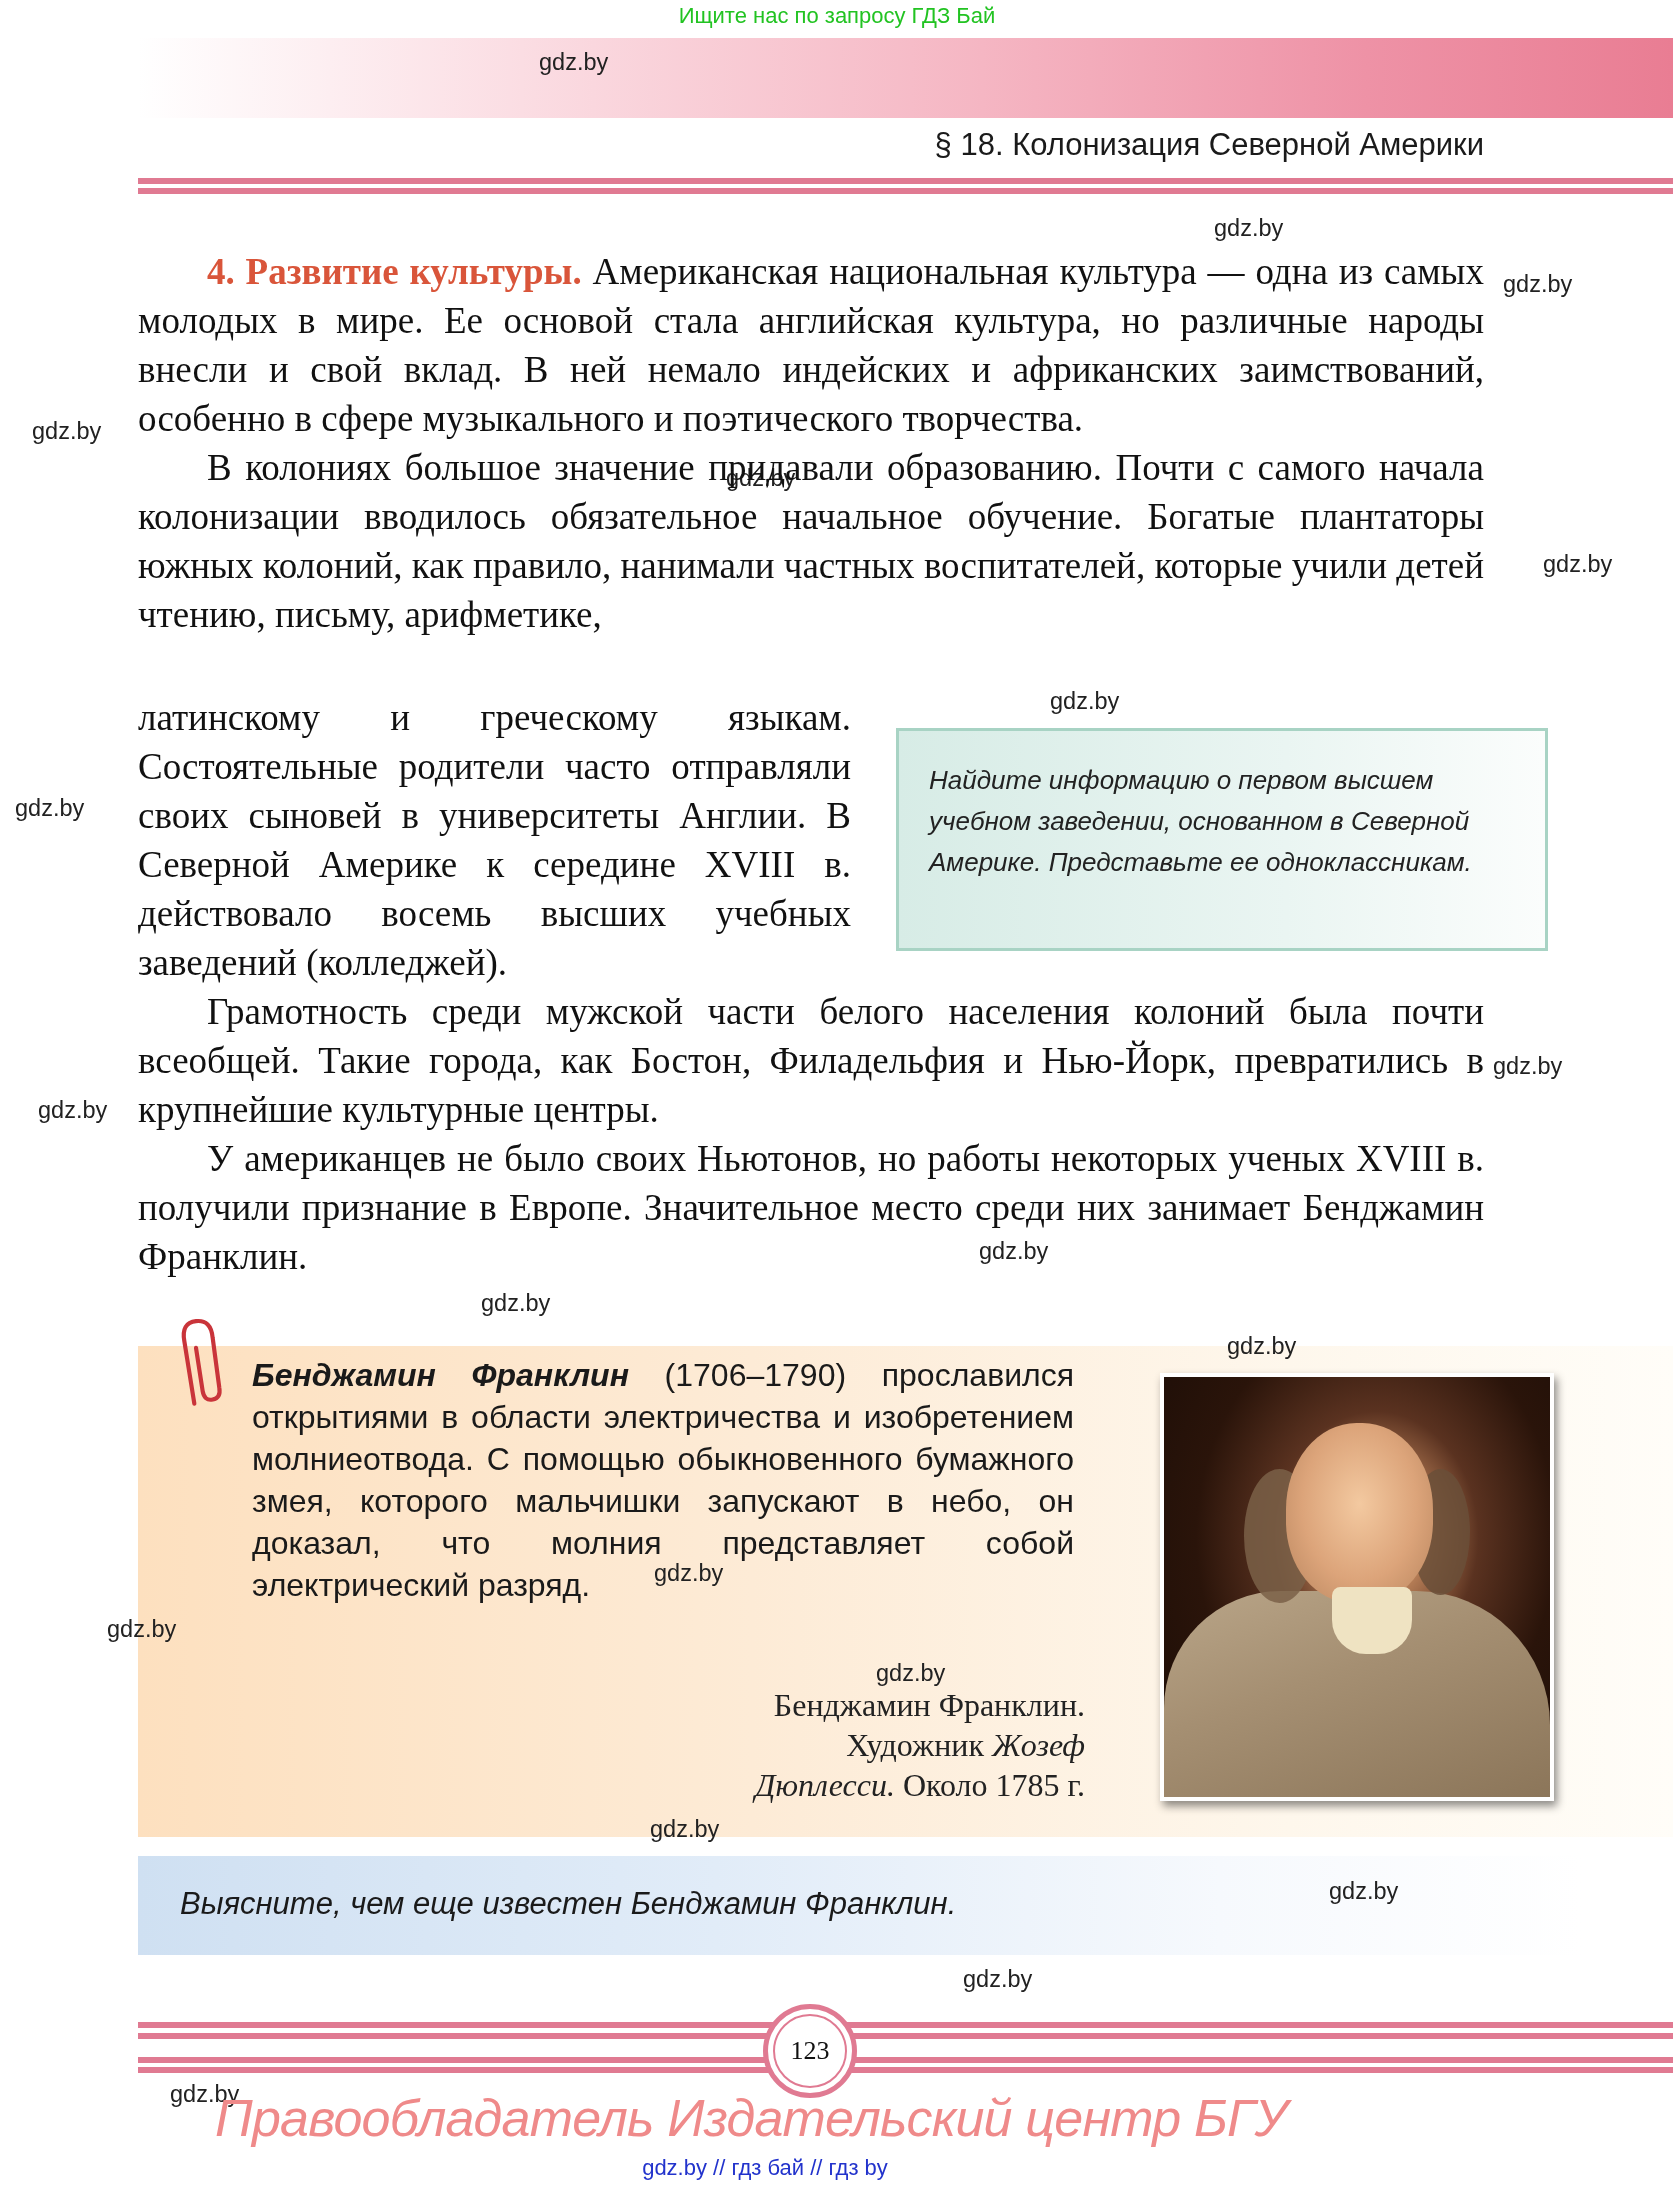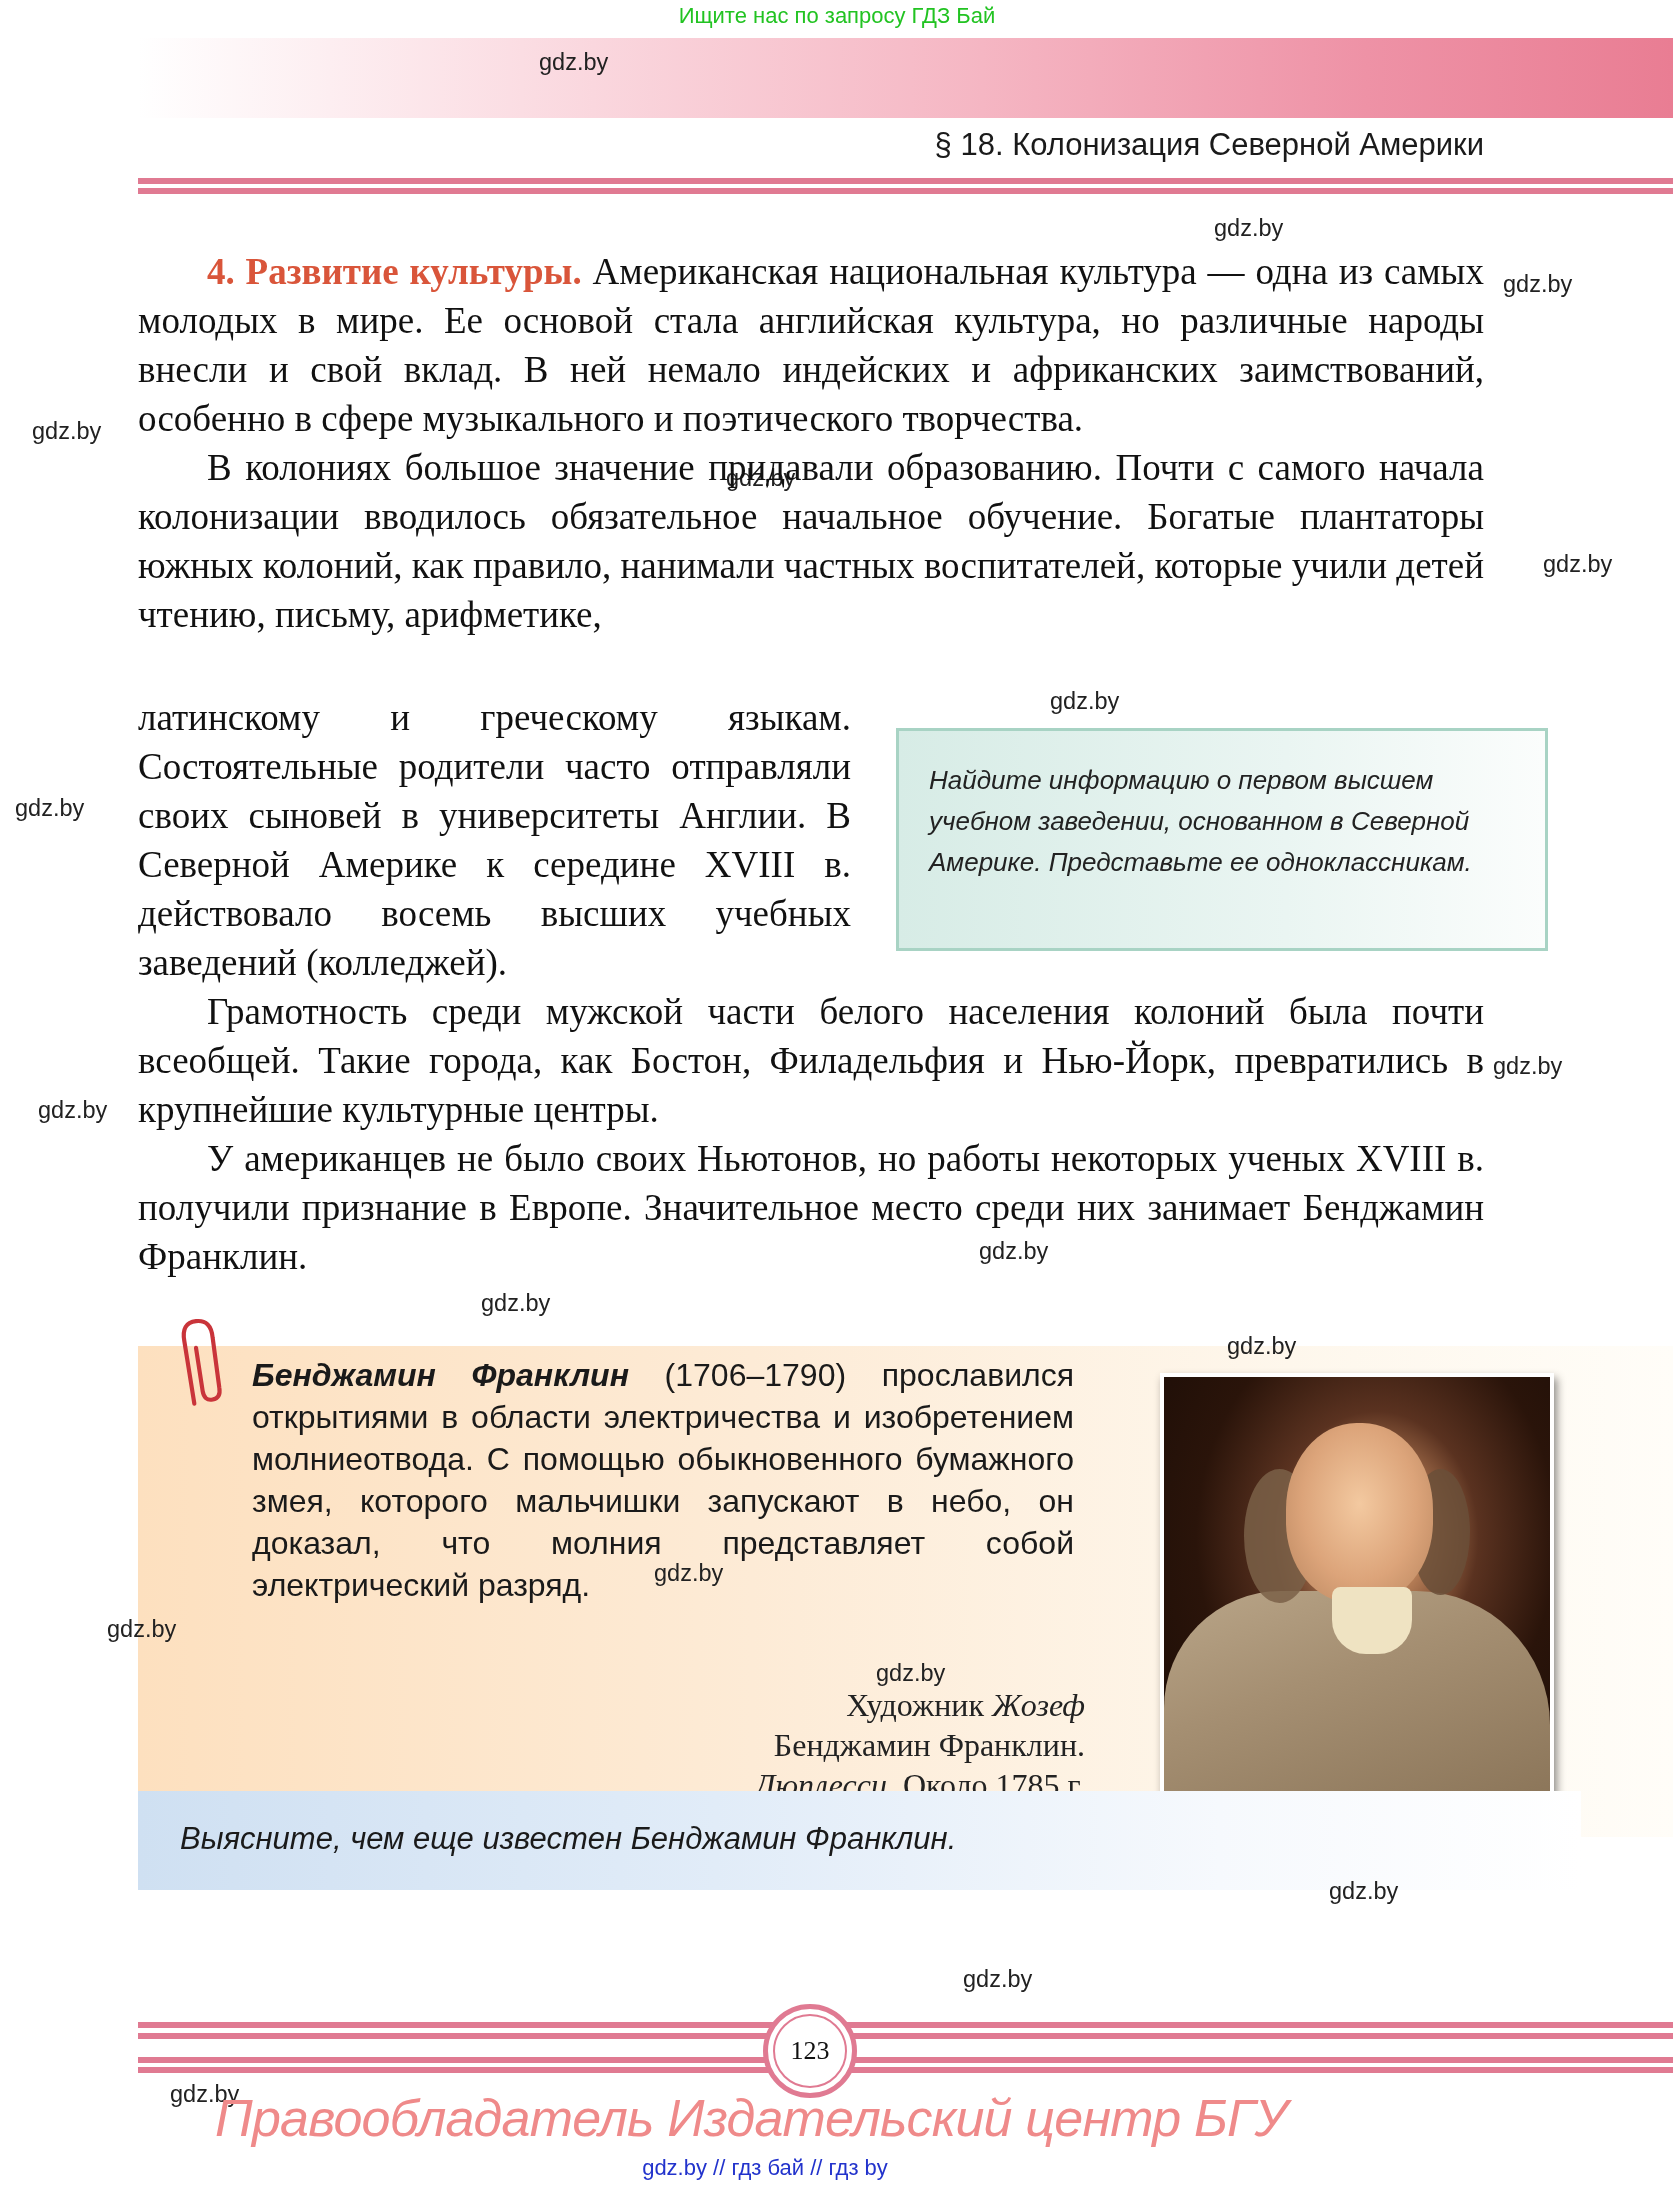--- a/index.html
+++ b/index.html
@@ -18,21 +18,21 @@
   .franklin-box{left:138px;top:1346px;width:1535px;height:491px;background:linear-gradient(90deg,#fde0bf 0%,#fdebd6 40%,#fef7ec 75%,#fffdf8 100%);}
   .bio{left:252px;top:1354px;width:822px;font-family:"Liberation Sans",sans-serif;font-size:32px;line-height:42px;color:#1a1a1a;text-align:justify;}
   .bio b{font-style:italic;}
   .caption{left:671px;top:1685px;width:414px;text-align:right;font-size:32px;line-height:40px;color:#222;}
   .portrait{left:1160px;top:1373px;width:394px;height:428px;border:4.2px solid #fff;box-shadow:3.4px 5px 8.4px rgba(0,0,0,0.45);box-sizing:border-box;overflow:hidden;background:radial-gradient(ellipse at 55% 38%,#d8a070 0%,#b98058 16%,#5a3220 34%,#2a140a 60%,#1a0c06 100%);}
   .portrait .coat{position:absolute;left:0;top:214px;width:386px;height:218px;background:linear-gradient(160deg,#b9a588 0%,#a58f72 40%,#8a7458 100%);border-radius:117px 134px 0 0;}
   .portrait .face{position:absolute;left:122px;top:46px;width:147px;height:180px;border-radius:48% 48% 45% 45%;background:radial-gradient(ellipse at 50% 45%,#f3c9a0 0%,#dca47a 55%,#b6835c 100%);}
   .portrait .hair-l{position:absolute;left:80px;top:92px;width:71px;height:134px;border-radius:50%;background:#7a6048;opacity:.85;}
   .portrait .hair-r{position:absolute;left:247px;top:92px;width:59px;height:126px;border-radius:50%;background:#6a4f38;opacity:.85;}
   .portrait .collar{position:absolute;left:168px;top:210px;width:80px;height:67px;background:#efe3c2;border-radius:8.4px 8.4px 34px 34px;}
-  .question-box{left:138px;top:1791px;width:1443px;height:99px;background:linear-gradient(90deg,#cfe0f2 0%,#e1ecf8 40%,#f6f9fd 75%,#ffffff 100%);}
+  .question-box{left:138px;top:1856px;width:1443px;height:99px;background:linear-gradient(90deg,#cfe0f2 0%,#e1ecf8 40%,#f6f9fd 75%,#ffffff 100%);}
   .question-box .txt{position:absolute;left:42px;top:30px;font-family:"Liberation Sans",sans-serif;font-style:italic;font-size:31px;color:#1a1a1a;}
   .page-circle{left:763px;top:2004px;width:94px;height:94px;border-radius:50%;background:#fff;border:5px solid #e07a92;box-sizing:border-box;}
   .page-circle .inner{position:absolute;left:5px;top:5px;right:5px;bottom:5px;border-radius:50%;border:2.5px solid #e07a92;display:flex;align-items:center;justify-content:center;font-size:26px;color:#111;}
   .copyright{left:0;width:1502px;top:2088px;text-align:center;font-family:"Liberation Sans",sans-serif;font-style:italic;font-size:52px;color:#ef8a8a;letter-spacing:-0.8px;}
   .bottom-links{left:0;width:1530px;top:2155px;text-align:center;font-family:"Liberation Sans",sans-serif;font-size:22px;color:#2233cc;}
   .wm{position:absolute;font-family:"Liberation Sans",sans-serif;font-size:23.5px;color:#222;}
   .clip{left:176px;top:1316px;width:50px;height:92px;}
 </style>
 </head>
 <body>
@@ -82,22 +82,22 @@
 </svg>
 <span class="wm" style="left:1227px;top:1333px;">gdz.by</span>
 
 <div class="abs bio"><b>Бенджамин Франклин</b><span> (1706–1790) прославился открытиями в области электричества и изобретением молниеотвода. С помощью обыкновенного бумажного змея, которого мальчишки запускают в небо, он доказал, что молния представляет собой электрический разряд.</span></div>
 
 <span class="wm" style="left:654px;top:1560px;">gdz.by</span>
 <span class="wm" style="left:107px;top:1616px;">gdz.by</span>
 <span class="wm" style="left:876px;top:1660px;">gdz.by</span>
 
 <div class="abs caption">
+  <div>Бенджамин Франклин.</div>
   <div><span>Художник </span><i>Жозеф</i></div>
-  <div>Бенджамин Франклин.</div>
   <div><i>Дюплесси.</i><span> Около 1785 г.</span></div>
 </div>
 
 <div class="abs portrait" title="Портрет Бенджамина Франклина">
   <div class="coat"></div>
   <div class="hair-l"></div>
   <div class="hair-r"></div>
   <div class="face"></div>
   <div class="collar"></div>
 </div>

